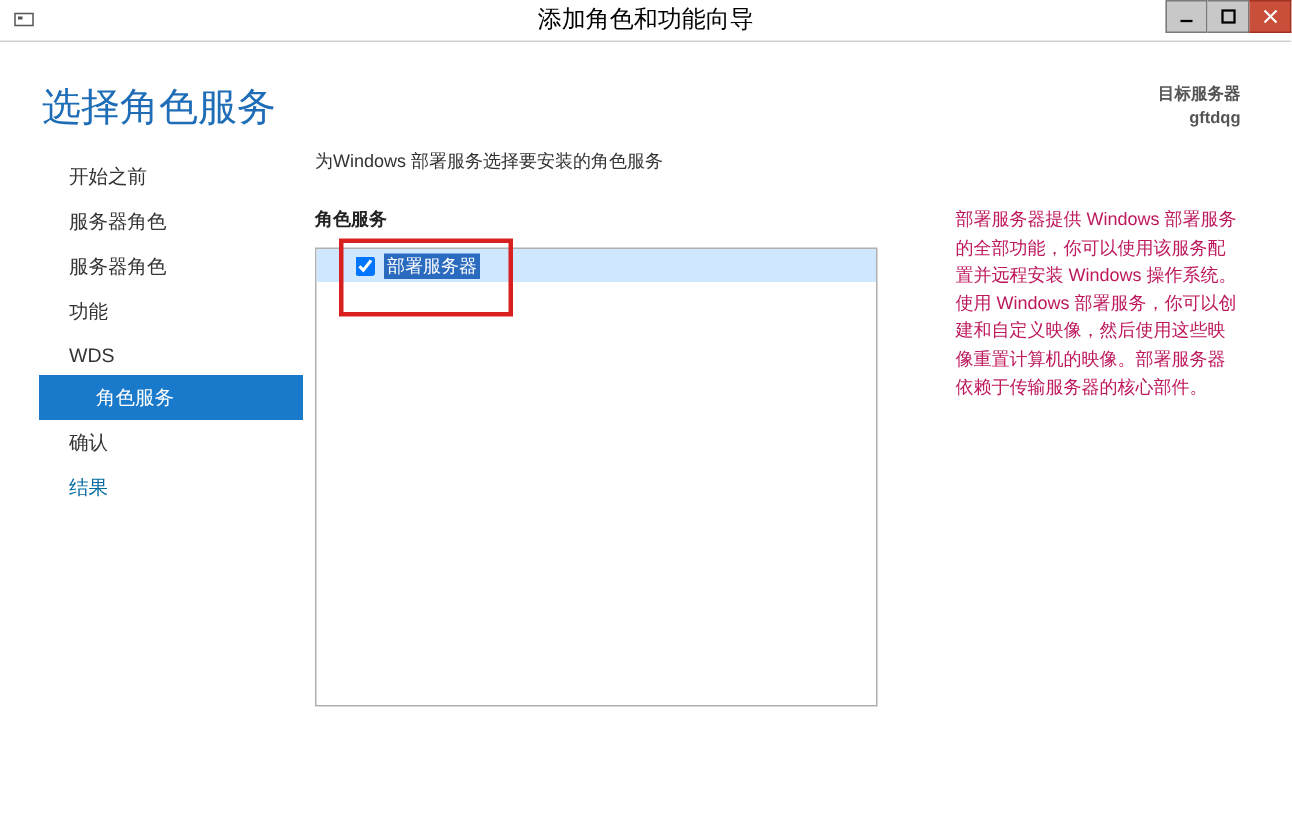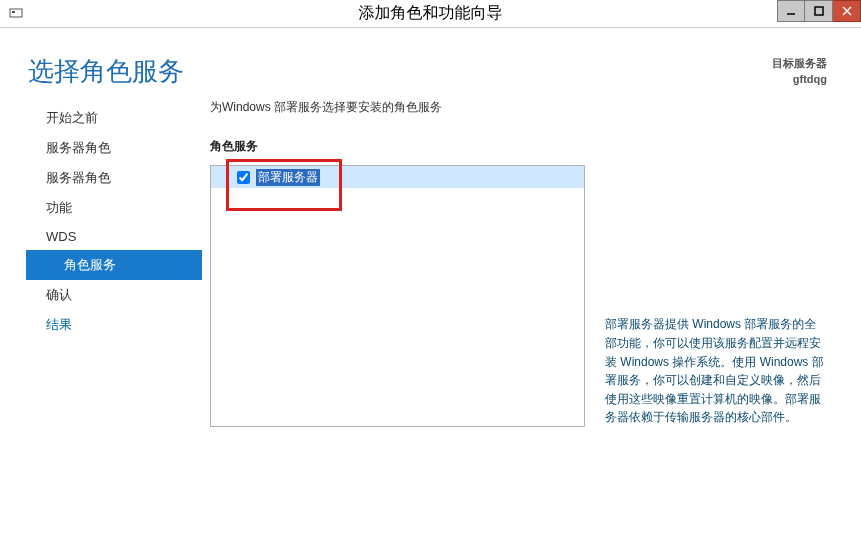--- a/index.html
+++ b/index.html
@@ -85,36 +85,35 @@
     margin-left:-4px;
     padding-left:38px;
   }
   .nav-item.disabled { color:#0369a1; cursor:default;}
 
   .main {
     flex:1;
     display:flex;
     padding: 0 34px 0 0;
     gap: 20px;
-    align-items: flex-end;
   }
 
   .left-col { flex:1; min-width:0;}
   .right-col { width: 222px; }
 
   .instruction {
     font-size:12px; color:#333; margin-bottom: 22px;
   }
   .section-label {
     font-size:12px; font-weight:bold; color:#222; margin-bottom:10px;
   }
 
   .list-box {
     border:1px solid #b0b0b0;
-    height: 262px;
+    height: 306px;
     background:#fff;
     overflow:auto;
   }
   .list-row {
     display:flex; align-items:center;
     height:22px; padding-left: 26px;
     font-size:12px;
     gap:6px;
   }
   .list-row.hl {
@@ -127,21 +126,21 @@
     background:#2a6bbf; color:#fff; padding:0 2px;
   }
 
   .highlight-outline {
     position:absolute;
     border:3px solid #d92020;
     pointer-events:none;
   }
 
   .desc-text {
-    font-size:12px; color:#0c4a6e; line-height:1.55;
+    font-size:12px; color:#be185d; line-height:1.55;margin-left:32px;
   }
   .list-wrap { position:relative; }
 </style>
 </head>
 <body>
 
 <div class="titlebar">
   <span class="title-icon">
     <svg width="14" height="14" viewBox="0 0 14 14">
         <rect x="1" y="2" width="12" height="8" fill="none" stroke="#555" stroke-width="1"></rect>

